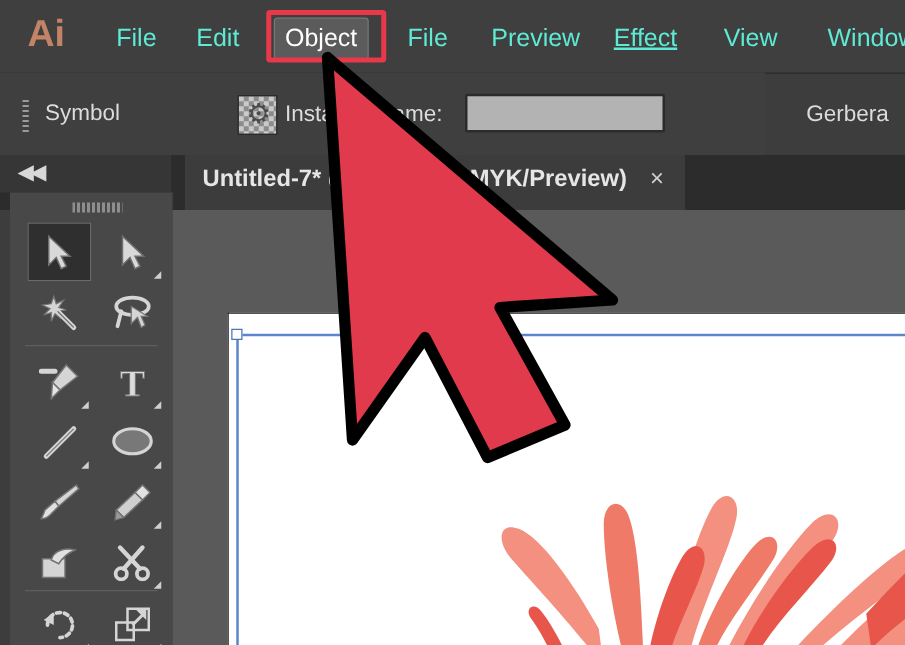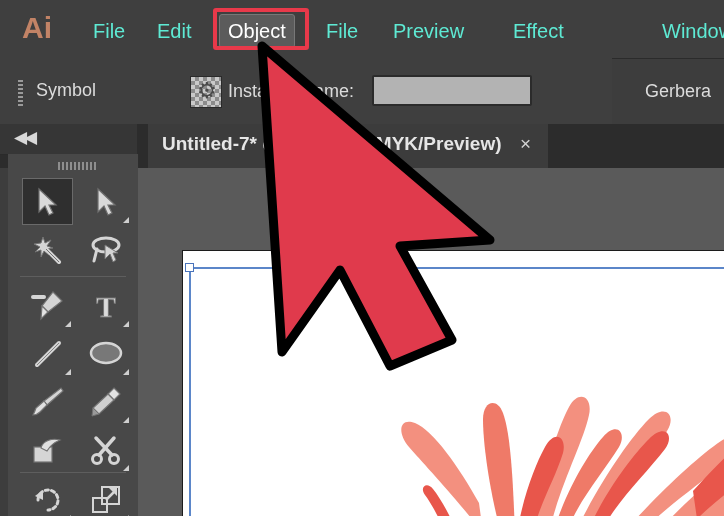--- a/index.html
+++ b/index.html
@@ -245,21 +245,22 @@
 <div id="app">
 
   <div class="menubar">
     <div class="logo">Ai</div>
 
     <div class="menu-item" style="left:84px;">File</div>
     <div class="menu-item active" style="left:219px;">Object</div>
     <div class="menu-item" style="left:148px;">Edit</div>
     <div class="menu-item" style="left:317px;">File</div>
     <div class="menu-item" style="left:384px;">Preview</div>
-    <div class="menu-item" style="left:504px;">Effect</div>
+    <div class="menu-item" style="left:482px;text-decoration:underline;">Effect</div>
+    <div class="menu-item" style="left:570px;">View</div>
     <div class="menu-item" style="left:653px;">Window</div>
   </div>
 
   <div class="highlight-box"></div>
 
   <div class="controlbar">
     <div class="cb-gripper"></div>
     <div class="cb-label" style="left:36px; top:22px;">Symbol</div>
     <div class="cb-label" style="left:228px; top:23px;">Instance Name:</div>
     <div class="cb-label" style="left:645px; top:23px;">Gerbera</div>

